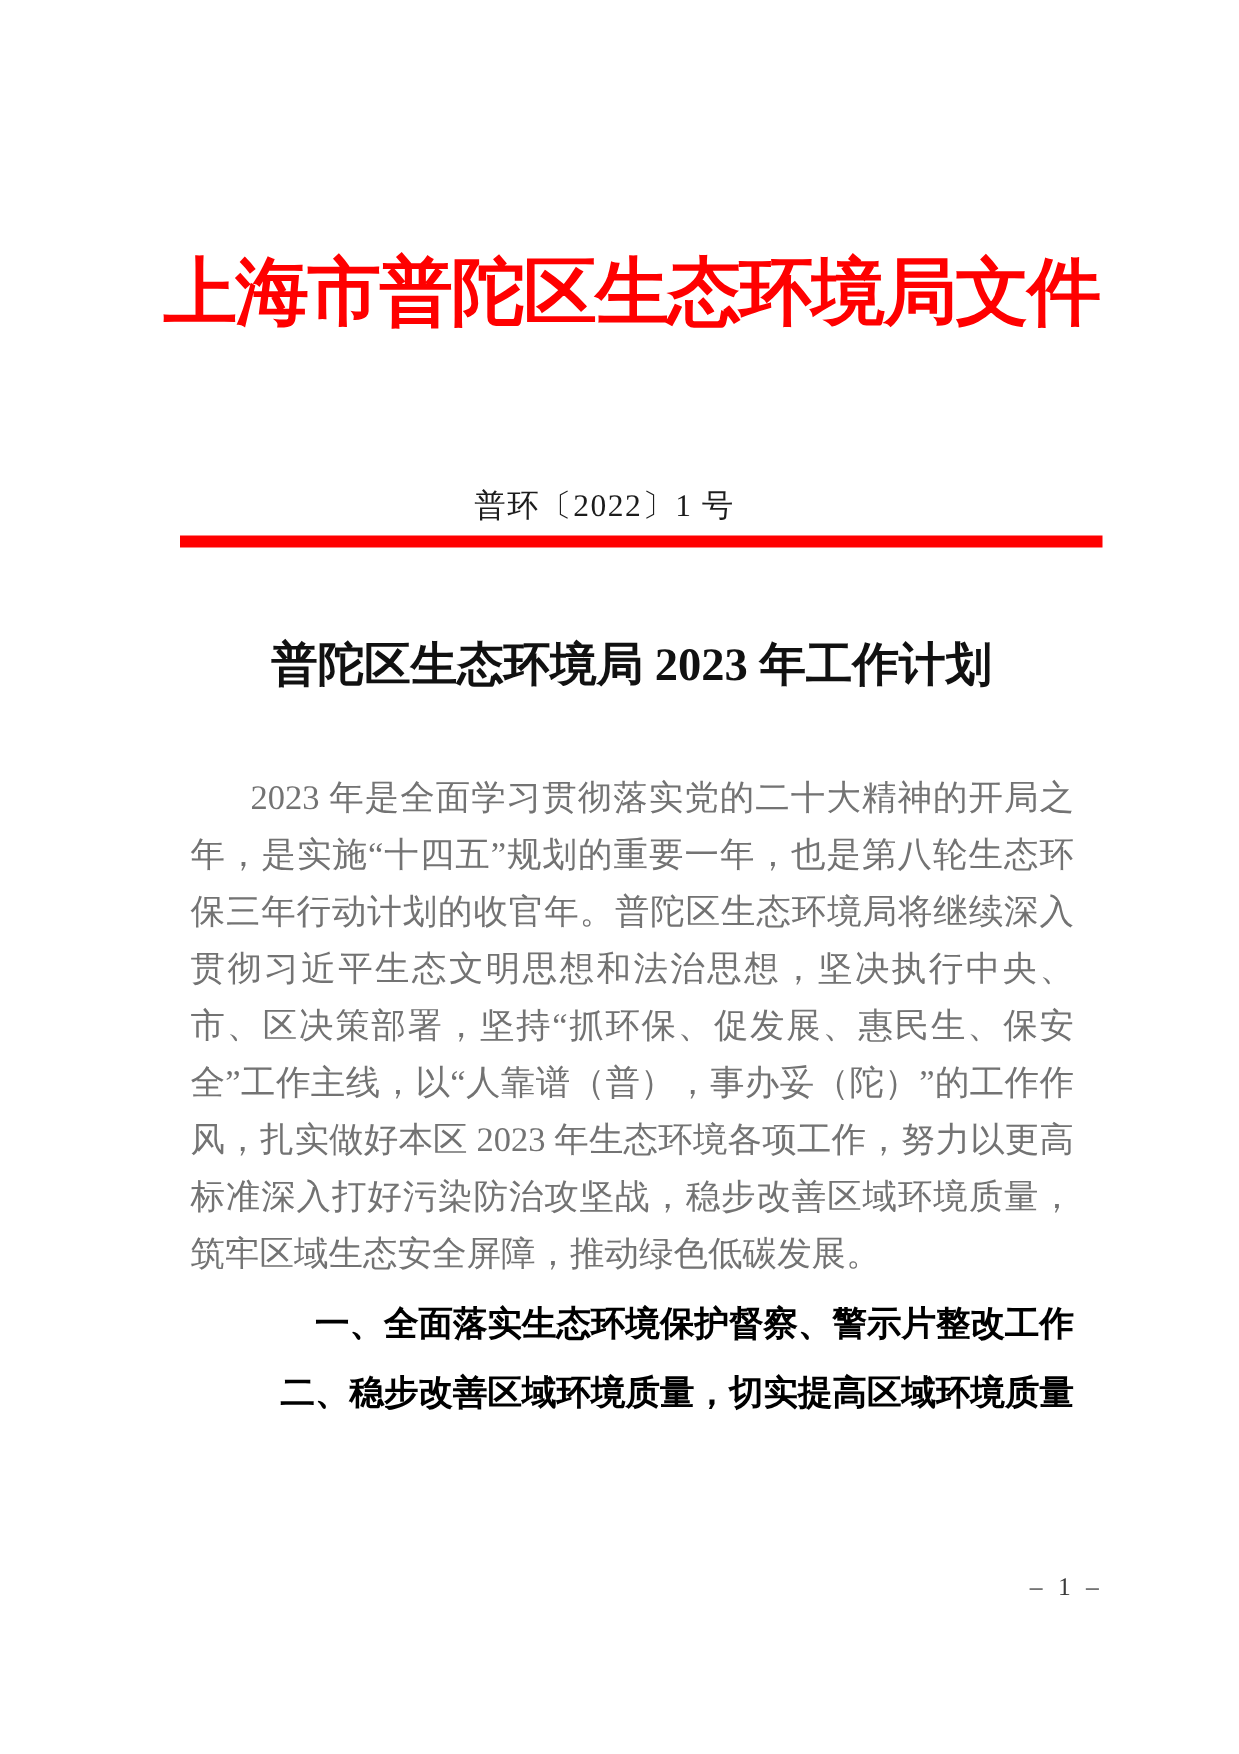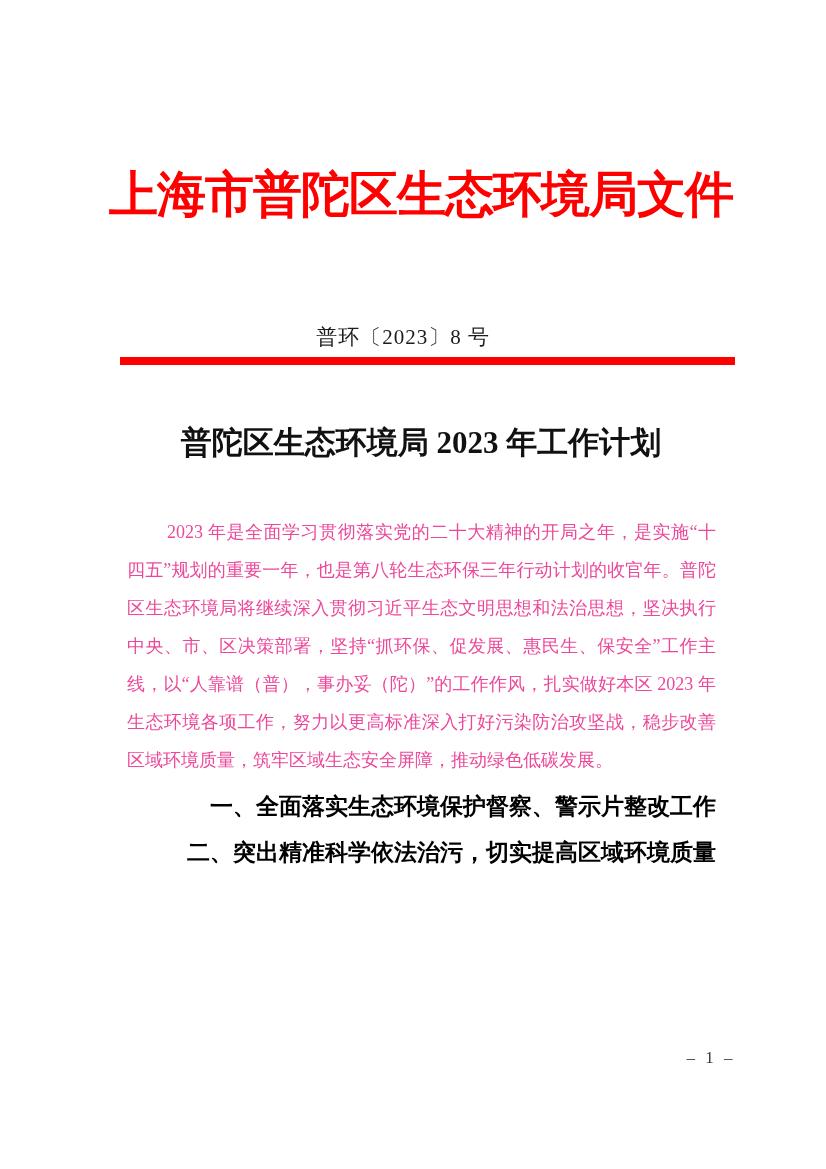--- a/index.html
+++ b/index.html
@@ -57,24 +57,24 @@
   }
   .doc-body {
     position: absolute;
     top: 497px;
     left: 111px;
     width: 605px;
     text-align: justify;
     text-justify: inter-ideograph;
   }
   .doc-body p {
-    font-size: 18px;
+    font-size: 23px;
     line-height: 38px;
     text-indent: 40px;
-    color: #ec4899;
+    color: #737373;
     word-break: break-all;
   }
   .doc-body p.heading {
     font-family: "Liberation Sans", "DejaVu Sans", sans-serif;
     font-weight: bold;
     font-size: 23px;
     color: #000000;
     text-align: right;
   }
   .page-number {
@@ -89,27 +89,27 @@
     white-space: nowrap;
   }
 </style>
 </head>
 <body>
 
 <div class="page">
 
   <div class="header-title">上海市普陀区生态环境局文件</div>
 
-  <div class="doc-number">普环〔2023〕8 号</div>
+  <div class="doc-number">普环〔2022〕1 号</div>
 
   <div class="red-line"></div>
 
   <div class="doc-title">普陀区生态环境局 2023 年工作计划</div>
 
   <div class="doc-body">
       <p class="body-para">2023 年是全面学习贯彻落实党的二十大精神的开局之年，是实施“十四五”规划的重要一年，也是第八轮生态环保三年行动计划的收官年。普陀区生态环境局将继续深入贯彻习近平生态文明思想和法治思想，坚决执行中央、市、区决策部署，坚持“抓环保、促发展、惠民生、保安全”工作主线，以“人靠谱（普），事办妥（陀）”的工作作风，扎实做好本区 2023 年生态环境各项工作，努力以更高标准深入打好污染防治攻坚战，稳步改善区域环境质量，筑牢区域生态安全屏障，推动绿色低碳发展。</p>
       <p class="heading">一、全面落实生态环境保护督察、警示片整改工作</p>
-      <p class="heading">二、突出精准科学依法治污，切实提高区域环境质量</p>
+      <p class="heading">二、稳步改善区域环境质量，切实提高区域环境质量</p>
     </div>
 
   <div class="page-number">– 1 –</div>
 
 </div>
 
 </body></html>

